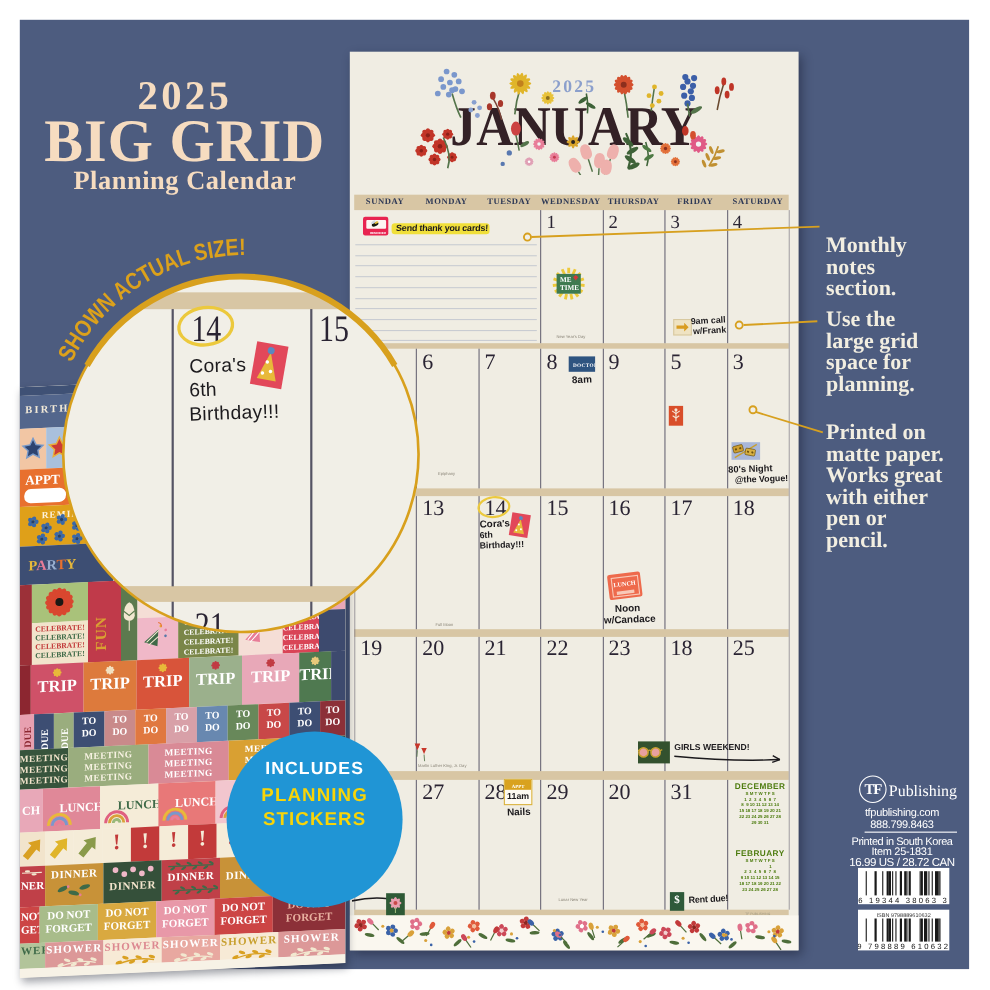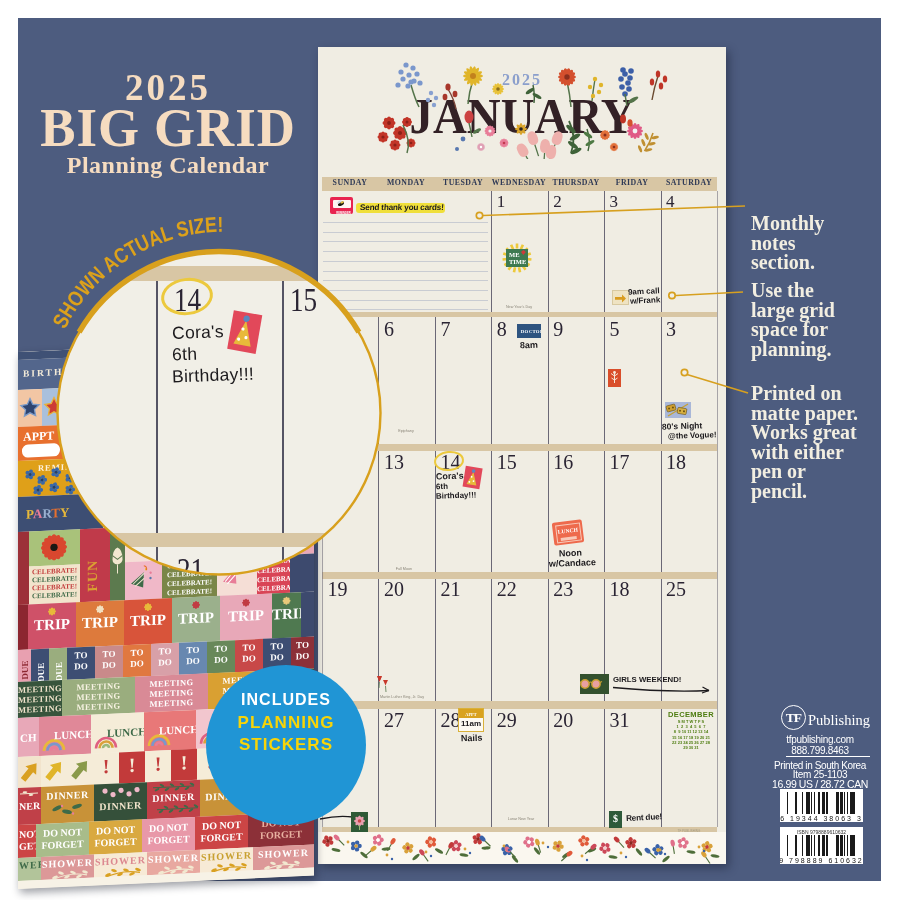--- a/index.html
+++ b/index.html
@@ -113,20 +113,29 @@
 <div class="holi" style="left:163px;top:770px;width:80px;">Lunar New Year</div>
     <div class="minical" style="left:345px;top:663px;">
       <div class="t">DECEMBER</div>
       <div class="g">S M T W T F S
 1  2  3  4  5  6  7
 8  9 10 11 12 13 14
 15 16 17 18 19 20 21
 22 23 24 25 26 27 28
 29 30 31</div>
     </div>
+<div class="minical" style="left:345px;top:724px;">
+      <div class="t">FEBRUARY</div>
+      <div class="g">S M T W T F S
+                 1
+2  3  4  5  6  7  8
+9 10 11 12 13 14 15
+16 17 18 19 20 21 22
+23 24 25 26 27 28</div>
+    </div>
 <svg class="abs" style="left:0px;top:785px;" width="408" height="32" viewBox="0 0 408 32">
       <rect x="0" y="0" width="408" height="32" fill="#faf7ef"></rect>
       <g transform="translate(10,9) rotate(26)">
         <circle cx="3.6" cy="0.0" r="2.2" fill="#c23a3a"></circle>
         <circle cx="1.1" cy="3.4" r="2.2" fill="#c23a3a"></circle>
         <circle cx="-2.9" cy="2.1" r="2.2" fill="#c23a3a"></circle>
         <circle cx="-2.9" cy="-2.1" r="2.2" fill="#c23a3a"></circle>
         <circle cx="1.1" cy="-3.4" r="2.2" fill="#c23a3a"></circle>
         <circle r="1.8" fill="#8c2620"></circle>
       </g>
@@ -1549,21 +1558,21 @@
 <circle cx="684.5" cy="372.5" r="3.2"></circle>
 </g>
   </svg>
 <div class="abs" style="left:740px;top:700px;width:140px;color:#fff;text-align:center;">
 <div class="abs" style="left:41px;top:5px;width:23px;height:23px;border:1.7px solid #fff;border-radius:50%;font-family:'Liberation Serif',serif;font-weight:bold;font-size:13.5px;line-height:23px;letter-spacing:-1px;">TF</div>
 <div class="abs" style="left:68px;top:12px;font-family:'Liberation Serif',serif;font-size:14.5px;">Publishing</div>
 <div class="abs" style="left:10px;top:34px;width:140px;font-size:10px;letter-spacing:-.3px;">tfpublishing.com</div>
 <div class="abs" style="left:10px;top:44.5px;width:140px;font-size:10px;letter-spacing:-.3px;">888.799.8463</div>
 <div class="abs" style="left:46px;top:56px;width:84px;height:1px;background:#fff;"></div>
 <div class="abs" style="left:10px;top:59.5px;width:140px;font-size:10px;letter-spacing:-.4px;">Printed in South Korea</div>
-<div class="abs" style="left:10px;top:69px;width:140px;font-size:10px;letter-spacing:-.3px;">Item 25-1103</div>
+<div class="abs" style="left:10px;top:69px;width:140px;font-size:10px;letter-spacing:-.3px;">Item 25-1831</div>
 <div class="abs" style="left:10px;top:78px;width:140px;font-size:10.5px;letter-spacing:-.4px;">16.99 US / 28.72 CAN</div>
 </div>
 <div class="abs" style="left:780px;top:789px;width:83px;height:33px;background:#fff;"></div>
 <svg class="abs" style="left:780px;top:789px;" width="83" height="33">
     <rect x="7" y="3" width="1" height="22" fill="#1a1a1a"></rect>
     <rect x="15" y="3" width="2" height="22" fill="#1a1a1a"></rect>
     <rect x="22" y="3" width="1" height="22" fill="#1a1a1a"></rect>
     <rect x="26" y="3" width="2" height="22" fill="#1a1a1a"></rect>
     <rect x="28" y="3" width="2" height="22" fill="#1a1a1a"></rect>
     <rect x="31" y="3" width="1" height="22" fill="#1a1a1a"></rect>

